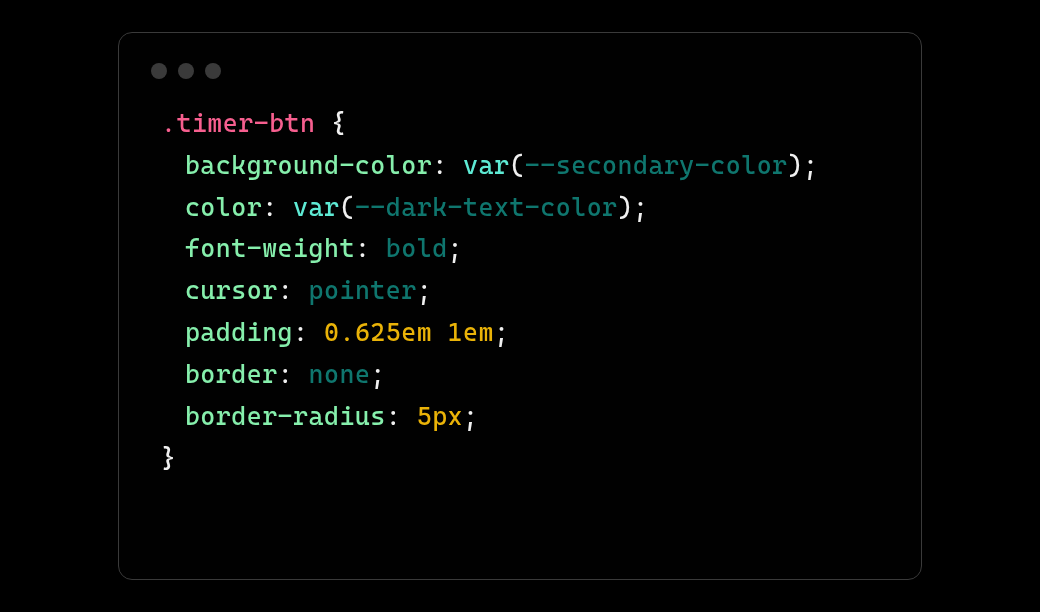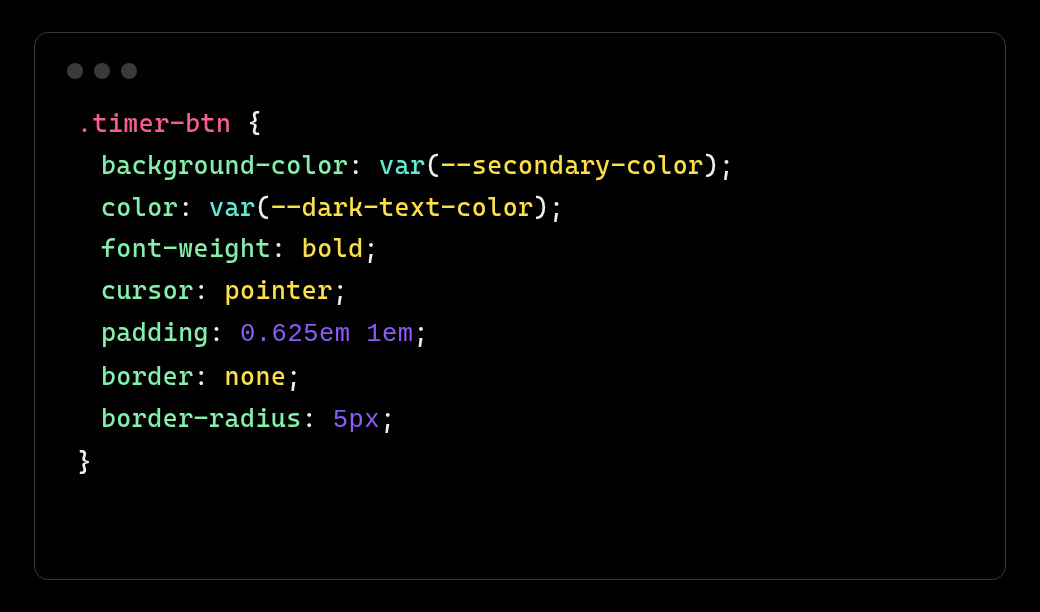--- a/index.html
+++ b/index.html
@@ -6,21 +6,21 @@
   body {
     background: #000;
     width: 1040px;
     height: 612px;
     display: flex;
     align-items: center;
     justify-content: center;
     font-family: ui-monospace, "SF Mono", "Cascadia Code", Menlo, Consolas, monospace;
   }
   .window {
-    width: 972px;
+    width: 804px;
     height: 548px;
     background: #010101;
     border: 1px solid #3a3a3a;
     border-radius: 14px;
     padding: 24px 30px 30px 30px;
     display: flex;
     flex-direction: column;
   }
   .titlebar {
     display: flex;
@@ -38,23 +38,23 @@
     line-height: 1.64;
     font-weight: 500;
     letter-spacing: 0.02em;
     white-space: pre;
     padding-left: 12px;
   }
   .c-selector { color: #f75f8f; }
   .c-brace    { color: #f0f0f0; }
   .c-prop     { color: #86efac; }
   .c-colon    { color: #f0f0f0; }
-  .c-val      { color: #fde047; }
+  .c-val      { color: #0f766e; }
   .c-func     { color: #5eead4; }
-  .c-num      { color: #8b5cf6; font-family: Liberation Mono, monospace; }
+  .c-num      { color: #eab308; }
   .c-semi     { color: #f0f0f0; }
   .c-paren    { color: #f0f0f0; }
   .indent { display:inline-block; width: 1.6ch; }
 </style>
 </head>
 <body>
 
 <div class="window">
   <div class="titlebar">
     <div class="dot"></div>

